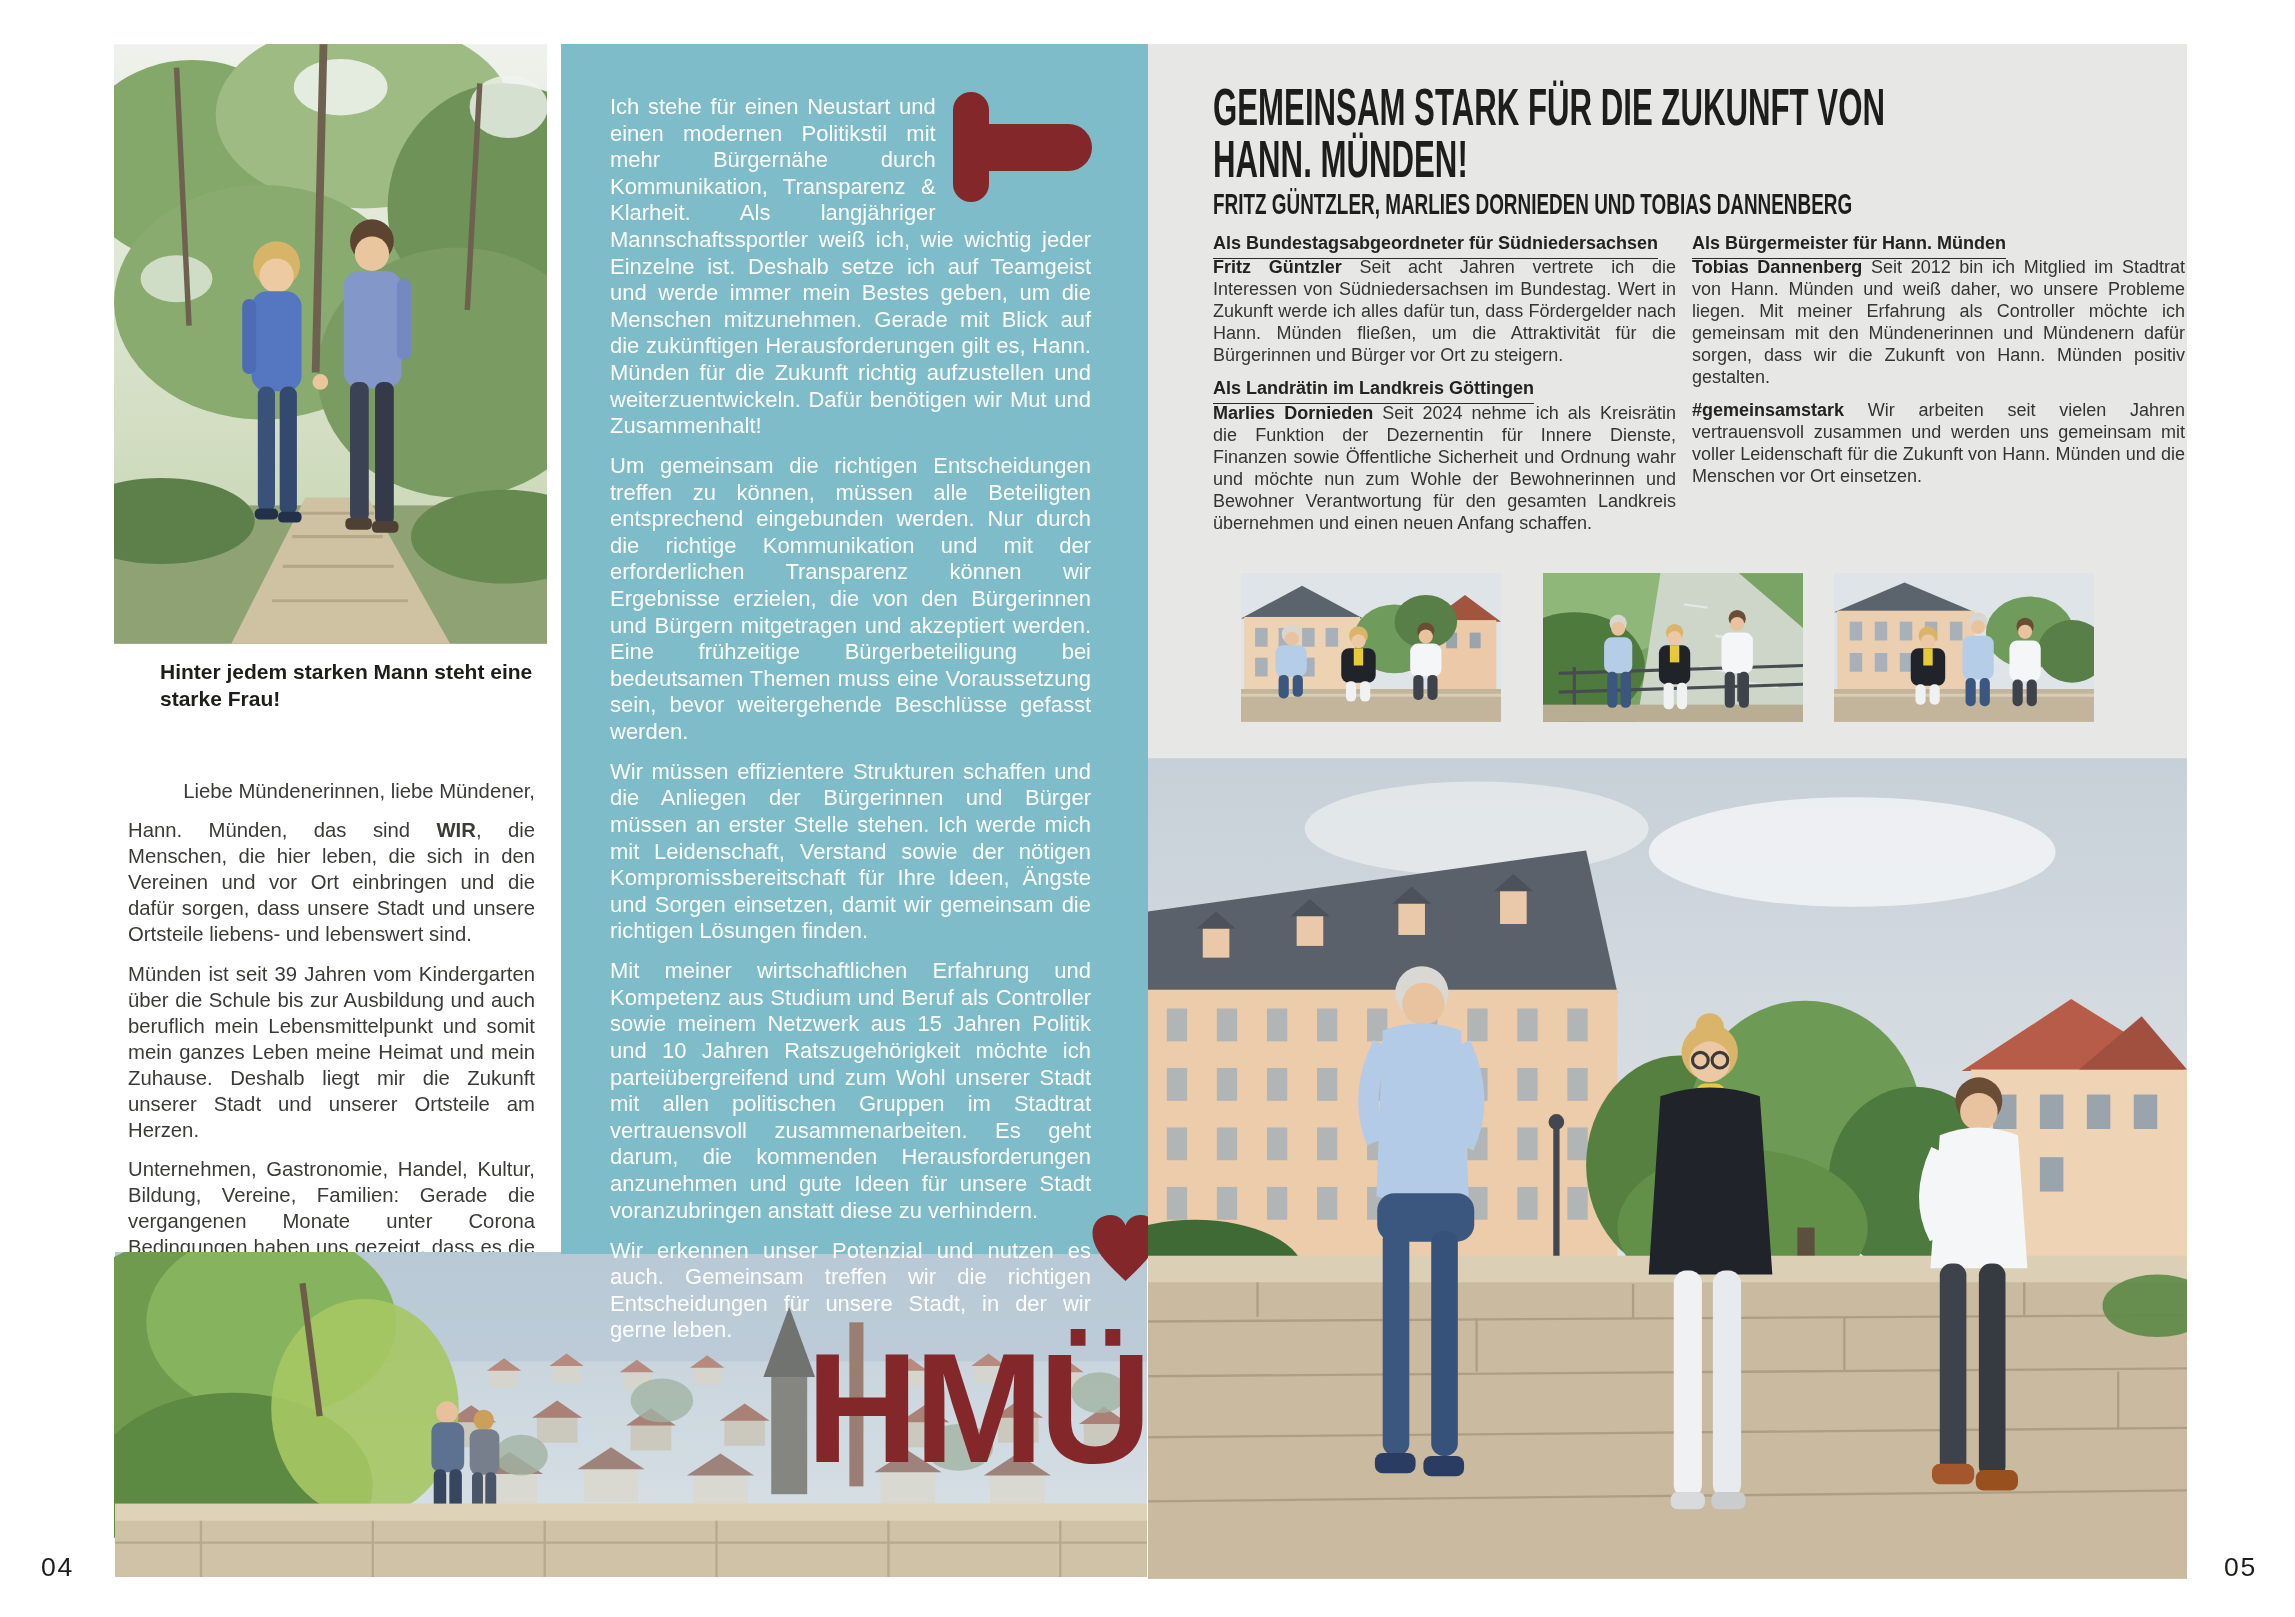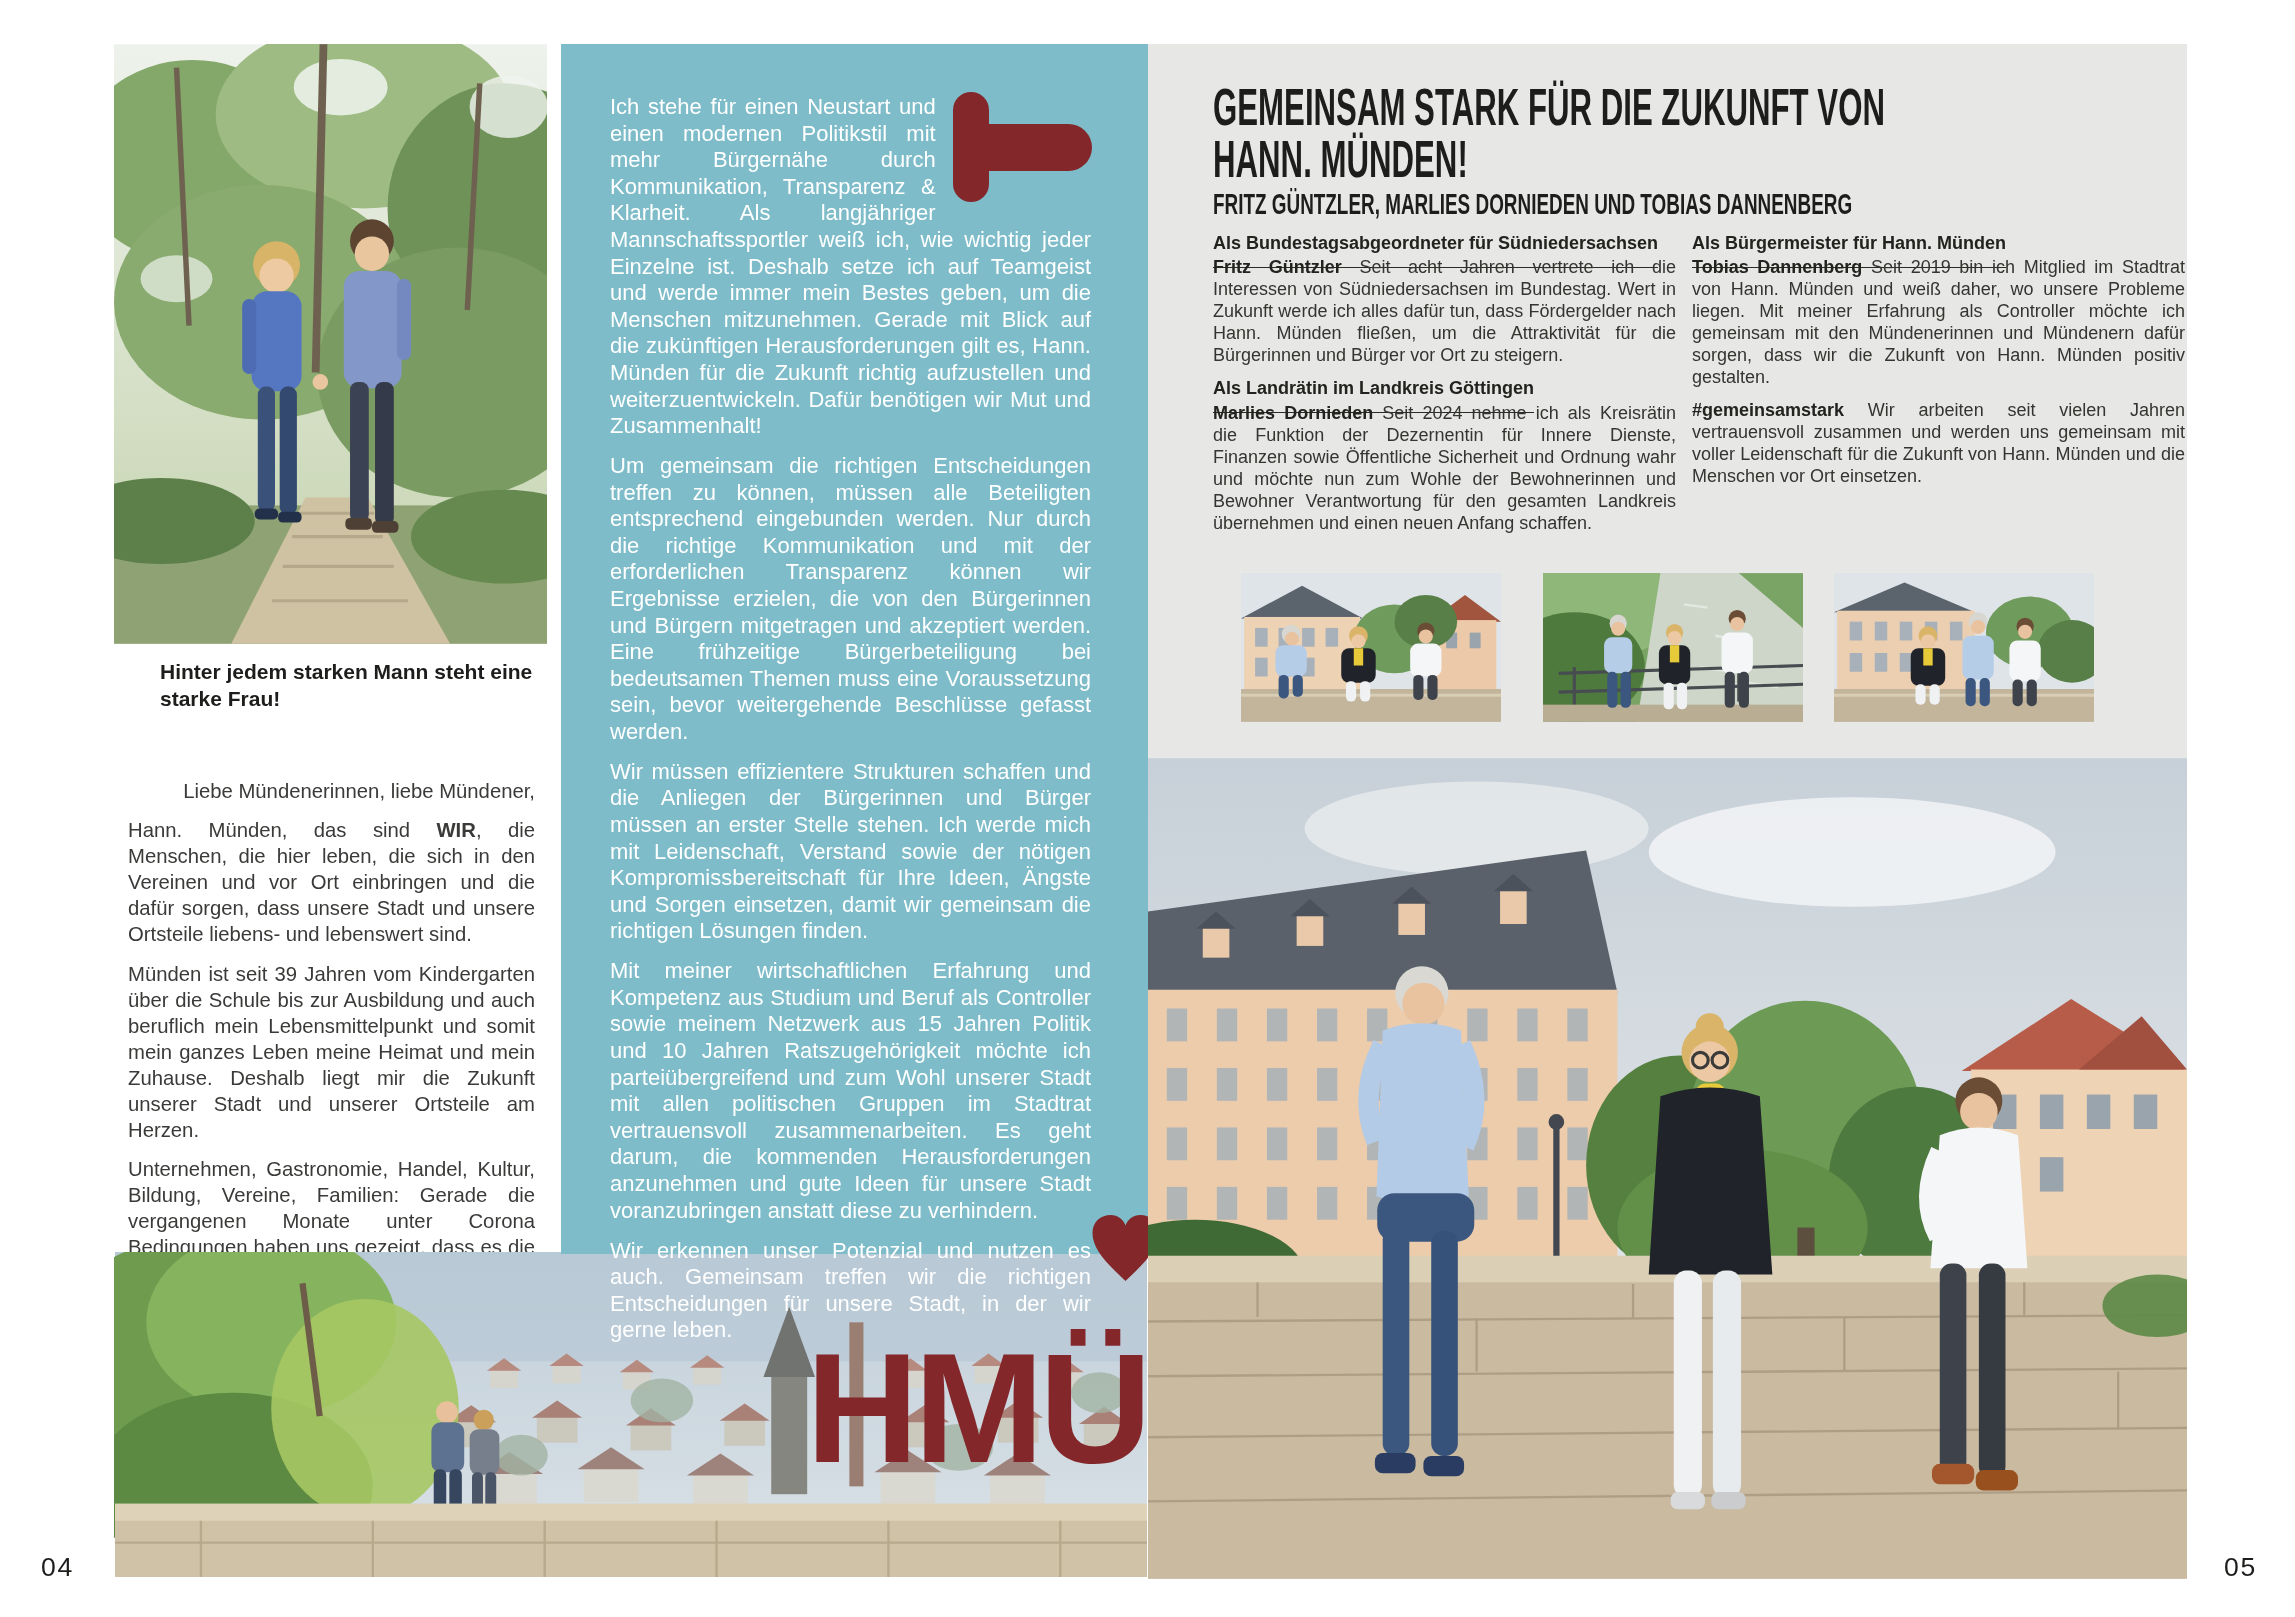--- a/index.html
+++ b/index.html
@@ -39,21 +39,21 @@
   .gray-panel{position:absolute;left:1148px;top:44px;width:1039px;height:714px;background:#e7e7e6}
   .title{position:absolute;left:1213px;top:81px;margin:0;font-weight:bold;color:#1d1d1b;
          font-size:52px;line-height:52px;transform:scaleX(.60);transform-origin:0 0}
   .title div{white-space:nowrap}
   .subtitle{position:absolute;left:1213px;top:188px;margin:0;font-weight:bold;color:#1d1d1b;
             font-size:30px;line-height:31px;transform:scaleX(.63);transform-origin:0 0;white-space:nowrap}
   .col{position:absolute;top:232px}
   .col-1{left:1213px;width:463px}
   .col-2{left:1692px;width:493px}
   .colhead{margin:0 0 2.3px;font-size:18px;line-height:22px;font-weight:bold;color:#22221f}
-  .colhead span{border-bottom:1.6px solid #2a2a28;padding-bottom:14px}
+  .colhead span{border-bottom:1.6px solid #2a2a28;padding-bottom:5px}
   .col p{margin:0 0 11px;font-size:18px;line-height:22px;text-align:justify;color:#343431}
   .col p strong{color:#22221f}
   .strip{top:573px;width:260px;height:149px}
   .strip-1{left:1241px}.strip-2{left:1543px}.strip-3{left:1834px}
   .photo-team{left:1148px;top:758px;width:1039px;height:821px}
 </style>
 </head>
 <body>
 
 <div class="spread">
@@ -263,21 +263,21 @@
 
     <div class="col col-1">
       <h3 class="colhead"><span>Als Bundestagsabgeordneter für Südniedersachsen</span></h3>
       <p><strong>Fritz Güntzler</strong><span> Seit acht Jahren vertrete ich die Interessen von Südniedersachsen im Bundestag. Wert in Zukunft werde ich alles dafür tun, dass Fördergelder nach Hann. Münden fließen, um die Attraktivität für die Bürgerinnen und Bürger vor Ort zu steigern.</span></p>
       <h3 class="colhead"><span>Als Landrätin im Landkreis Göttingen</span></h3>
       <p><strong>Marlies Dornieden</strong><span> Seit 2024 nehme ich als Kreisrätin die Funktion der Dezernentin für Innere Dienste, Finanzen sowie Öffentliche Sicherheit und Ordnung wahr und möchte nun zum Wohle der Bewohnerinnen und Bewohner Verantwortung für den gesamten Landkreis übernehmen und einen neuen Anfang schaffen.</span></p>
     </div>
 
     <div class="col col-2">
       <h3 class="colhead"><span>Als Bürgermeister für Hann. Münden</span></h3>
-      <p><strong>Tobias Dannenberg</strong><span> Seit 2019 bin ich Mitglied im Stadtrat von Hann. Münden und weiß daher, wo unsere Probleme liegen. Mit meiner Erfahrung als Controller möchte ich gemeinsam mit den Mündenerinnen und Mündenern dafür sorgen, dass wir die Zukunft von Hann. Münden positiv gestalten.</span></p>
+      <p><strong>Tobias Dannenberg</strong><span> Seit 2012 bin ich Mitglied im Stadtrat von Hann. Münden und weiß daher, wo unsere Probleme liegen. Mit meiner Erfahrung als Controller möchte ich gemeinsam mit den Mündenerinnen und Mündenern dafür sorgen, dass wir die Zukunft von Hann. Münden positiv gestalten.</span></p>
       <p><strong>#gemeinsamstark</strong><span> Wir arbeiten seit vielen Jahren vertrauensvoll zusammen und werden uns gemeinsam mit voller Leidenschaft für die Zukunft von Hann. Münden und die Menschen vor Ort einsetzen.</span></p>
     </div>
 
     <figure class="strip strip-1">
       <svg width="260" height="149" viewBox="0 0 332 190">
         <rect width="332" height="190" fill="#dfe4e8"></rect>
         <polygon points="0,58 78,16 156,58" fill="#5b636d"></polygon>
           <rect x="4" y="56" width="148" height="96" fill="#eed2b4"></rect>
         <g fill="#a8b1b9">
             <rect x="18" y="70" width="16" height="24"></rect>

